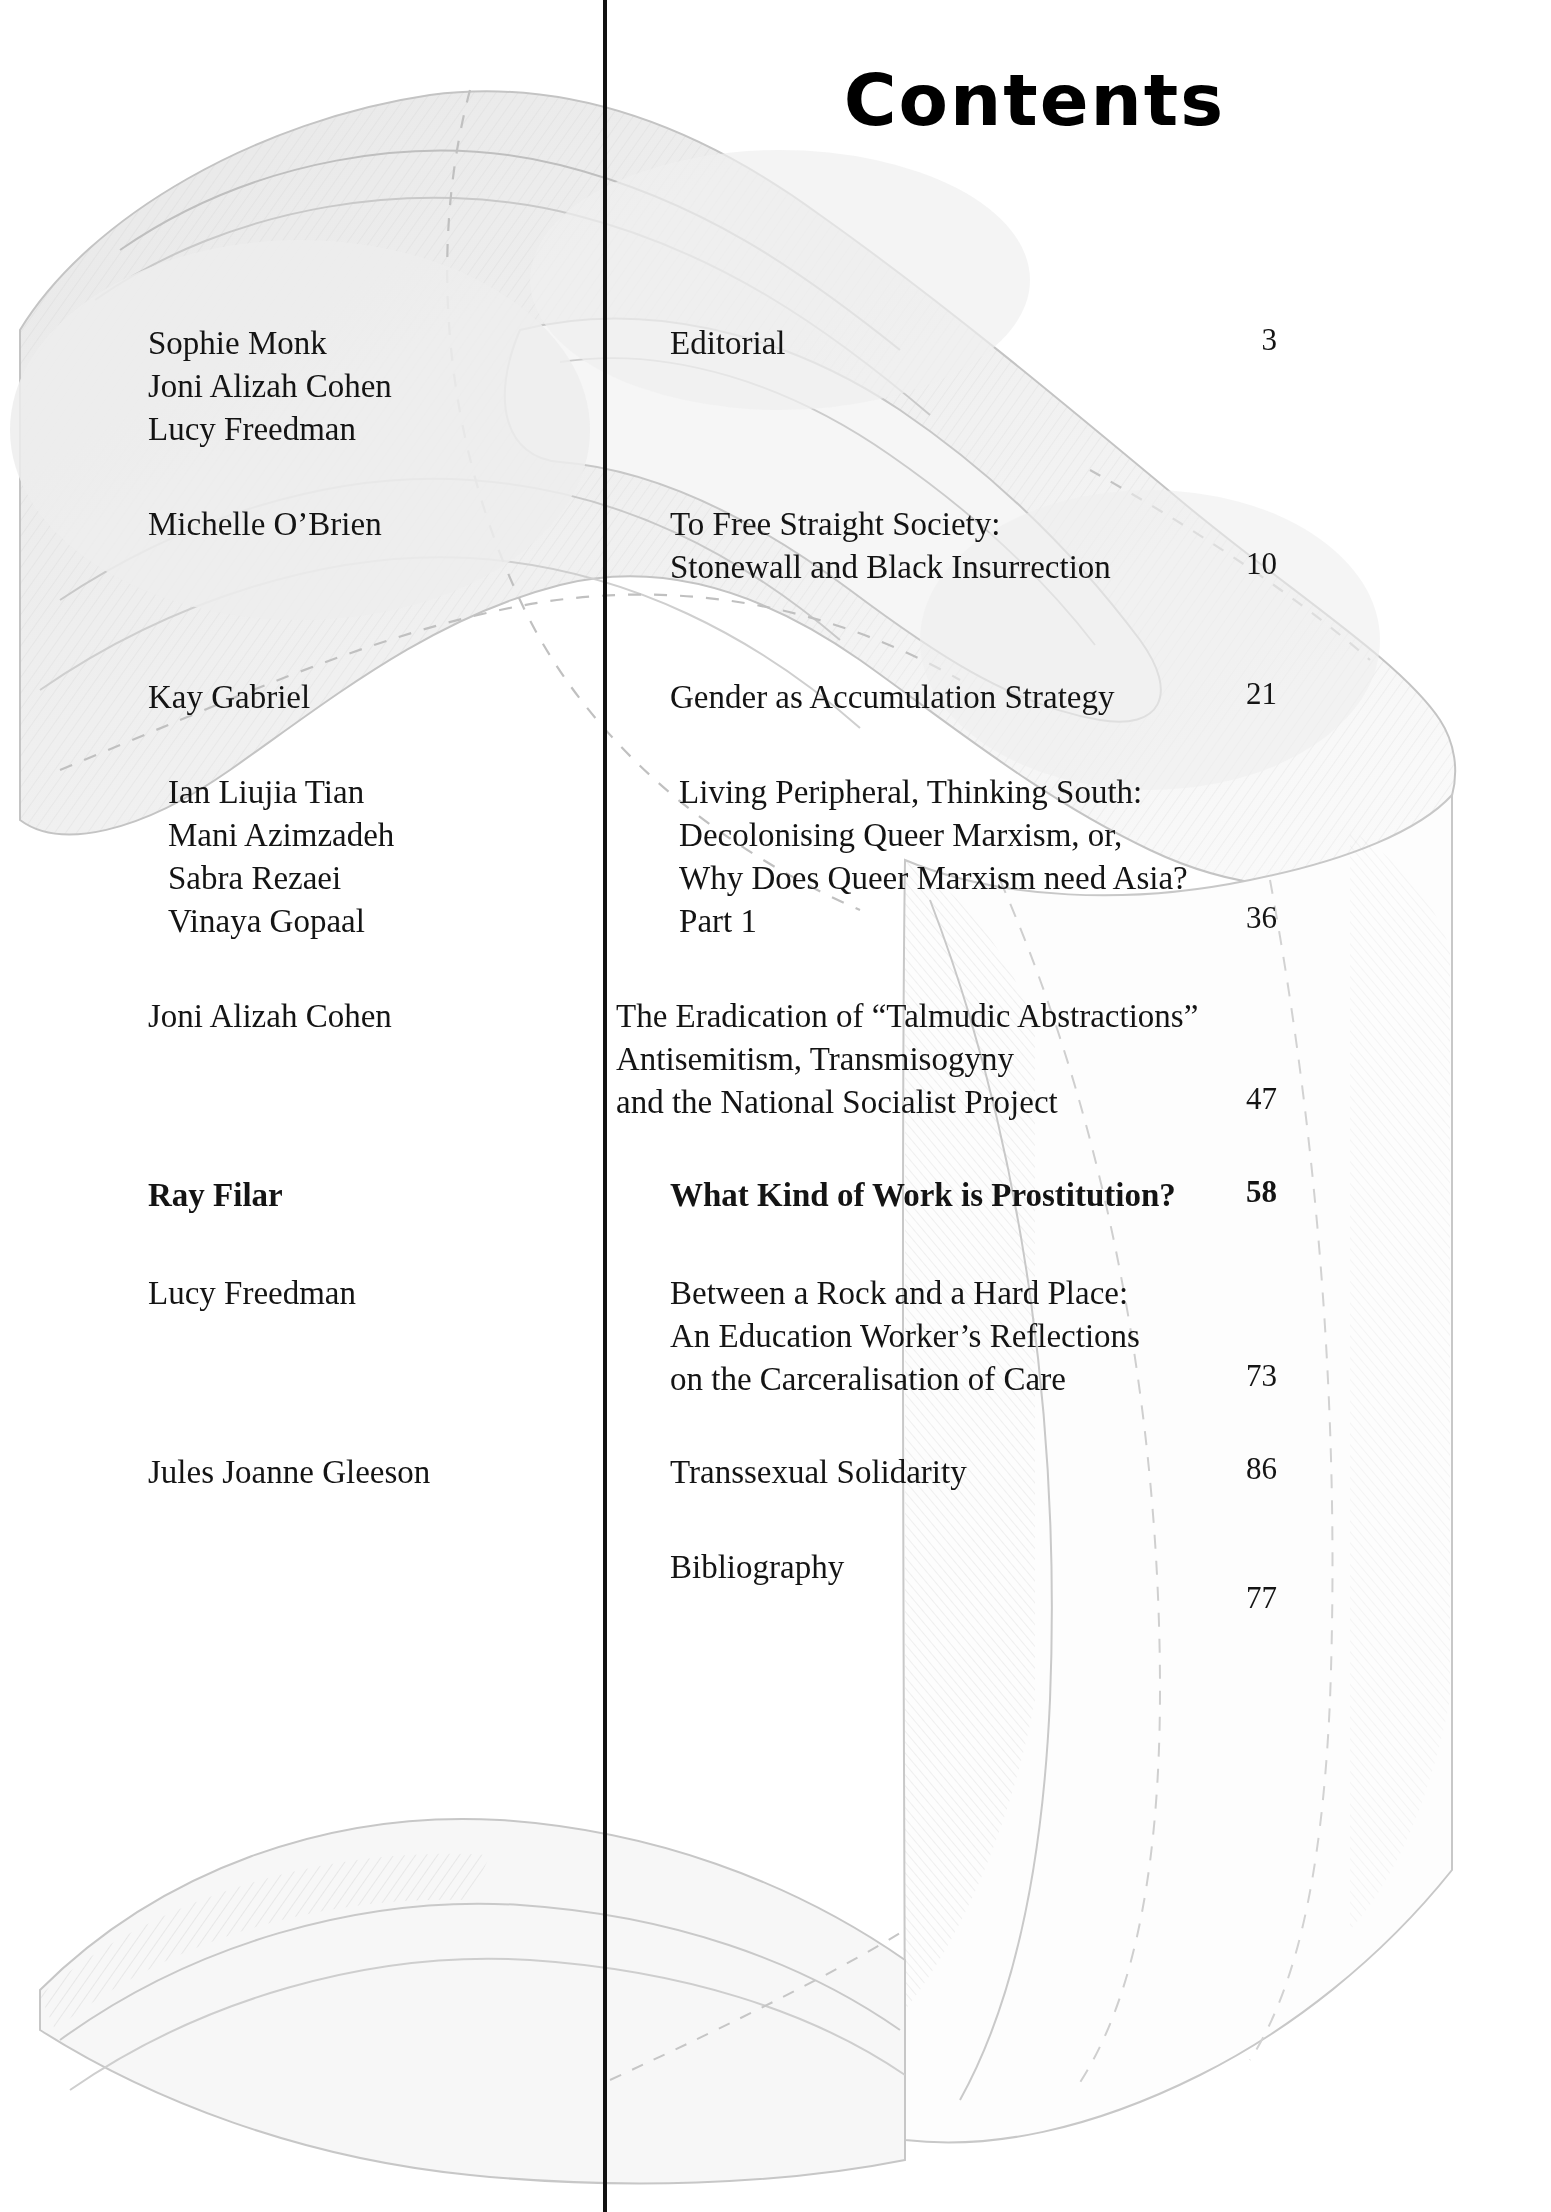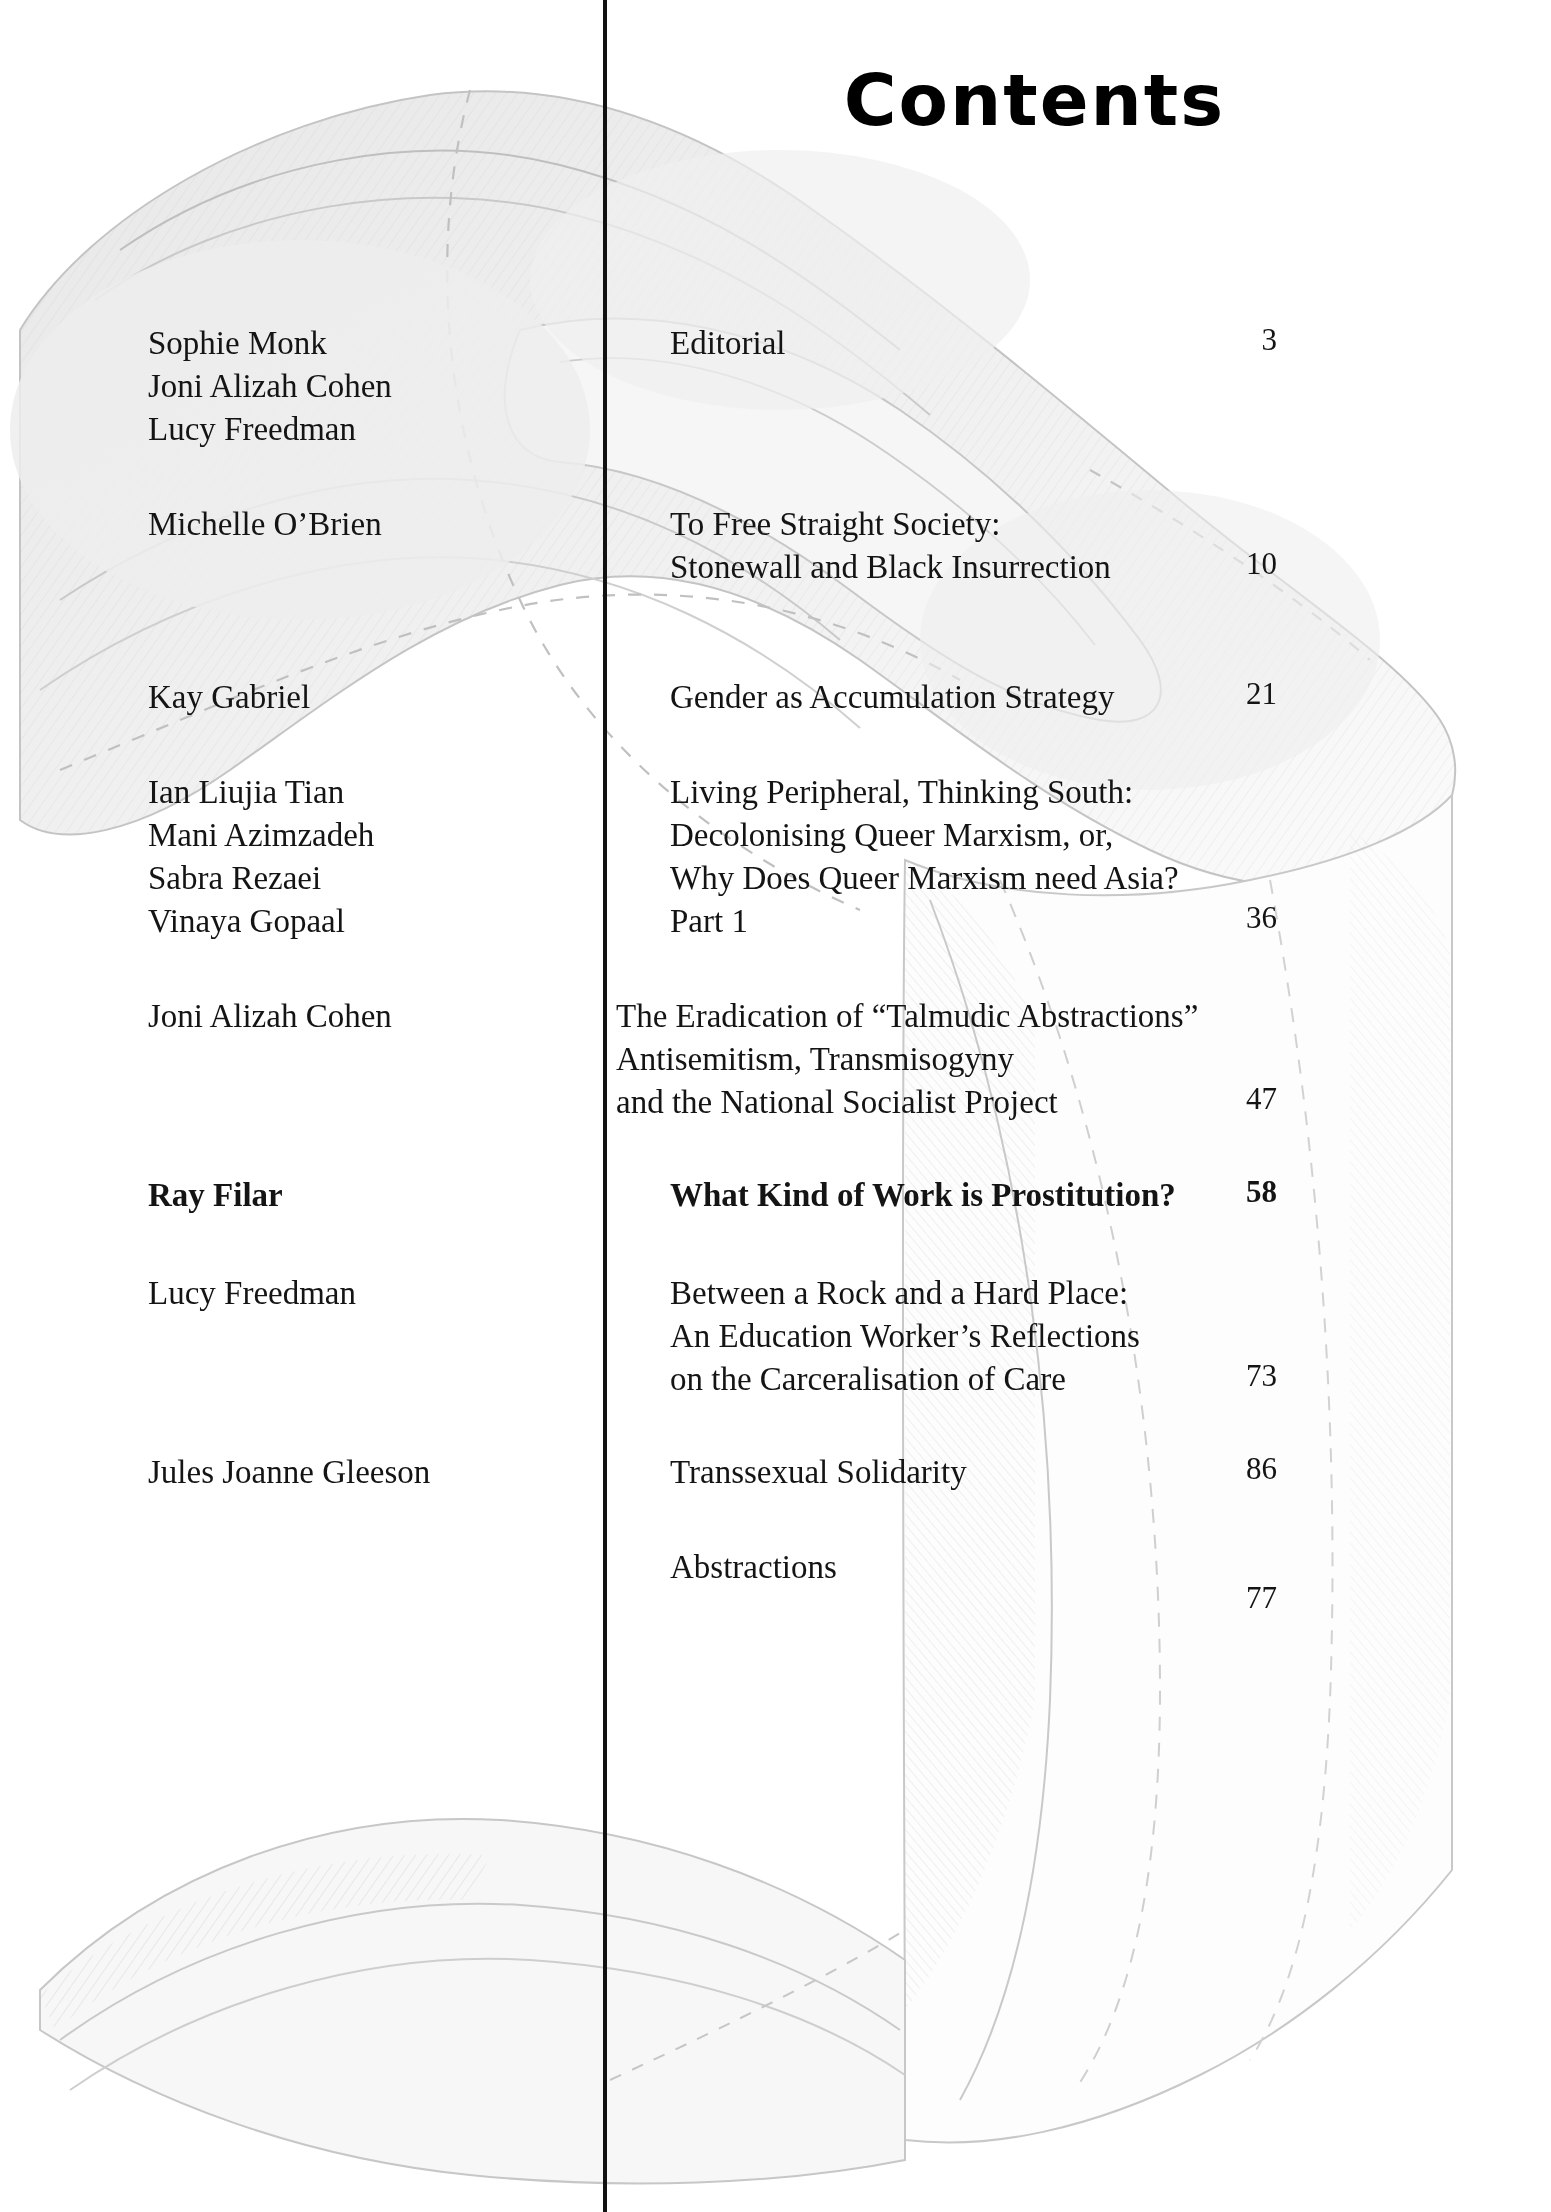--- a/index.html
+++ b/index.html
@@ -197,21 +197,21 @@
     <div class="entry" style="">
       <div class="authors">
         <div>Kay Gabriel</div>
       </div>
       <div class="titles">
         <div>Gender as Accumulation Strategy</div>
       </div>
       <div class="pagenum pn-offset-1">21</div>
     </div>
 
-    <div class="entry" style="">
+    <div class="entry" style="padding-left:20px;">
       <div class="authors">
         <div>Ian Liujia Tian</div>
         <div>Mani Azimzadeh</div>
         <div>Sabra Rezaei</div>
         <div>Vinaya Gopaal</div>
       </div>
       <div class="titles">
         <div>Living Peripheral, Thinking South:</div>
         <div>Decolonising Queer Marxism, or,</div>
         <div>Why Does Queer Marxism need Asia?</div>
@@ -260,19 +260,19 @@
       </div>
       <div class="titles">
         <div>Transsexual Solidarity</div>
       </div>
       <div class="pagenum pn-offset-1">86</div>
     </div>
 
     <div class="entry">
       <div class="authors"></div>
       <div class="titles">
-        <div>Abstractions</div>
+        <div>Bibliography</div>
       </div>
       <div class="pagenum" style="margin-top:34px;">77</div>
     </div>
 
   </div>
 </div>
 
 </body></html>

